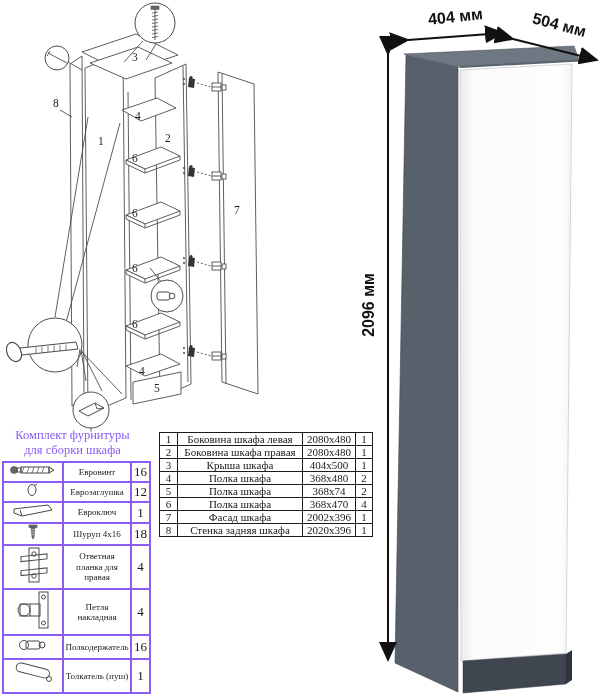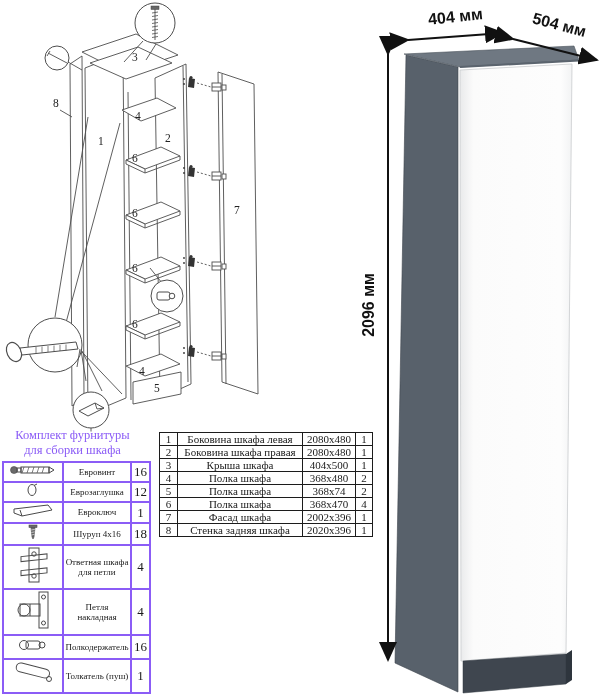--- a/index.html
+++ b/index.html
@@ -239,21 +239,21 @@
       <tr style="height:42px;">
         <td class="hw-ico">
           <svg width="50" height="38" viewBox="0 0 50 38">
             <rect class="ico" x="21" y="2" width="10" height="34"></rect>
             <circle class="ico" cx="26" cy="8" r="2.2"></circle>
                 <circle class="ico" cx="26" cy="30" r="2.2"></circle>
             <rect class="ico" x="13" y="12" width="26" height="5" transform="skewY(-6)"></rect>
             <rect class="ico" x="13" y="26" width="26" height="5" transform="skewY(-6)"></rect>
           </svg>
         </td>
-        <td class="hw-name">Ответная шкафа для петли</td>
+        <td class="hw-name">Ответная планка для правая</td>
         <td class="hw-qty">4</td>
       </tr>
       <tr style="height:40px;padding-left:18px;">
         <td class="hw-ico">
           <svg width="50" height="40" viewBox="0 0 50 40">
             <rect class="ico" x="31" y="2" width="9" height="36"></rect>
             <circle class="ico" cx="35.5" cy="7" r="2"></circle>
                 <circle class="ico" cx="35.5" cy="33" r="2"></circle>
             <rect class="ico" x="12" y="14" width="20" height="12"></rect>
             <circle class="ico" cx="16" cy="20" r="6"></circle>

